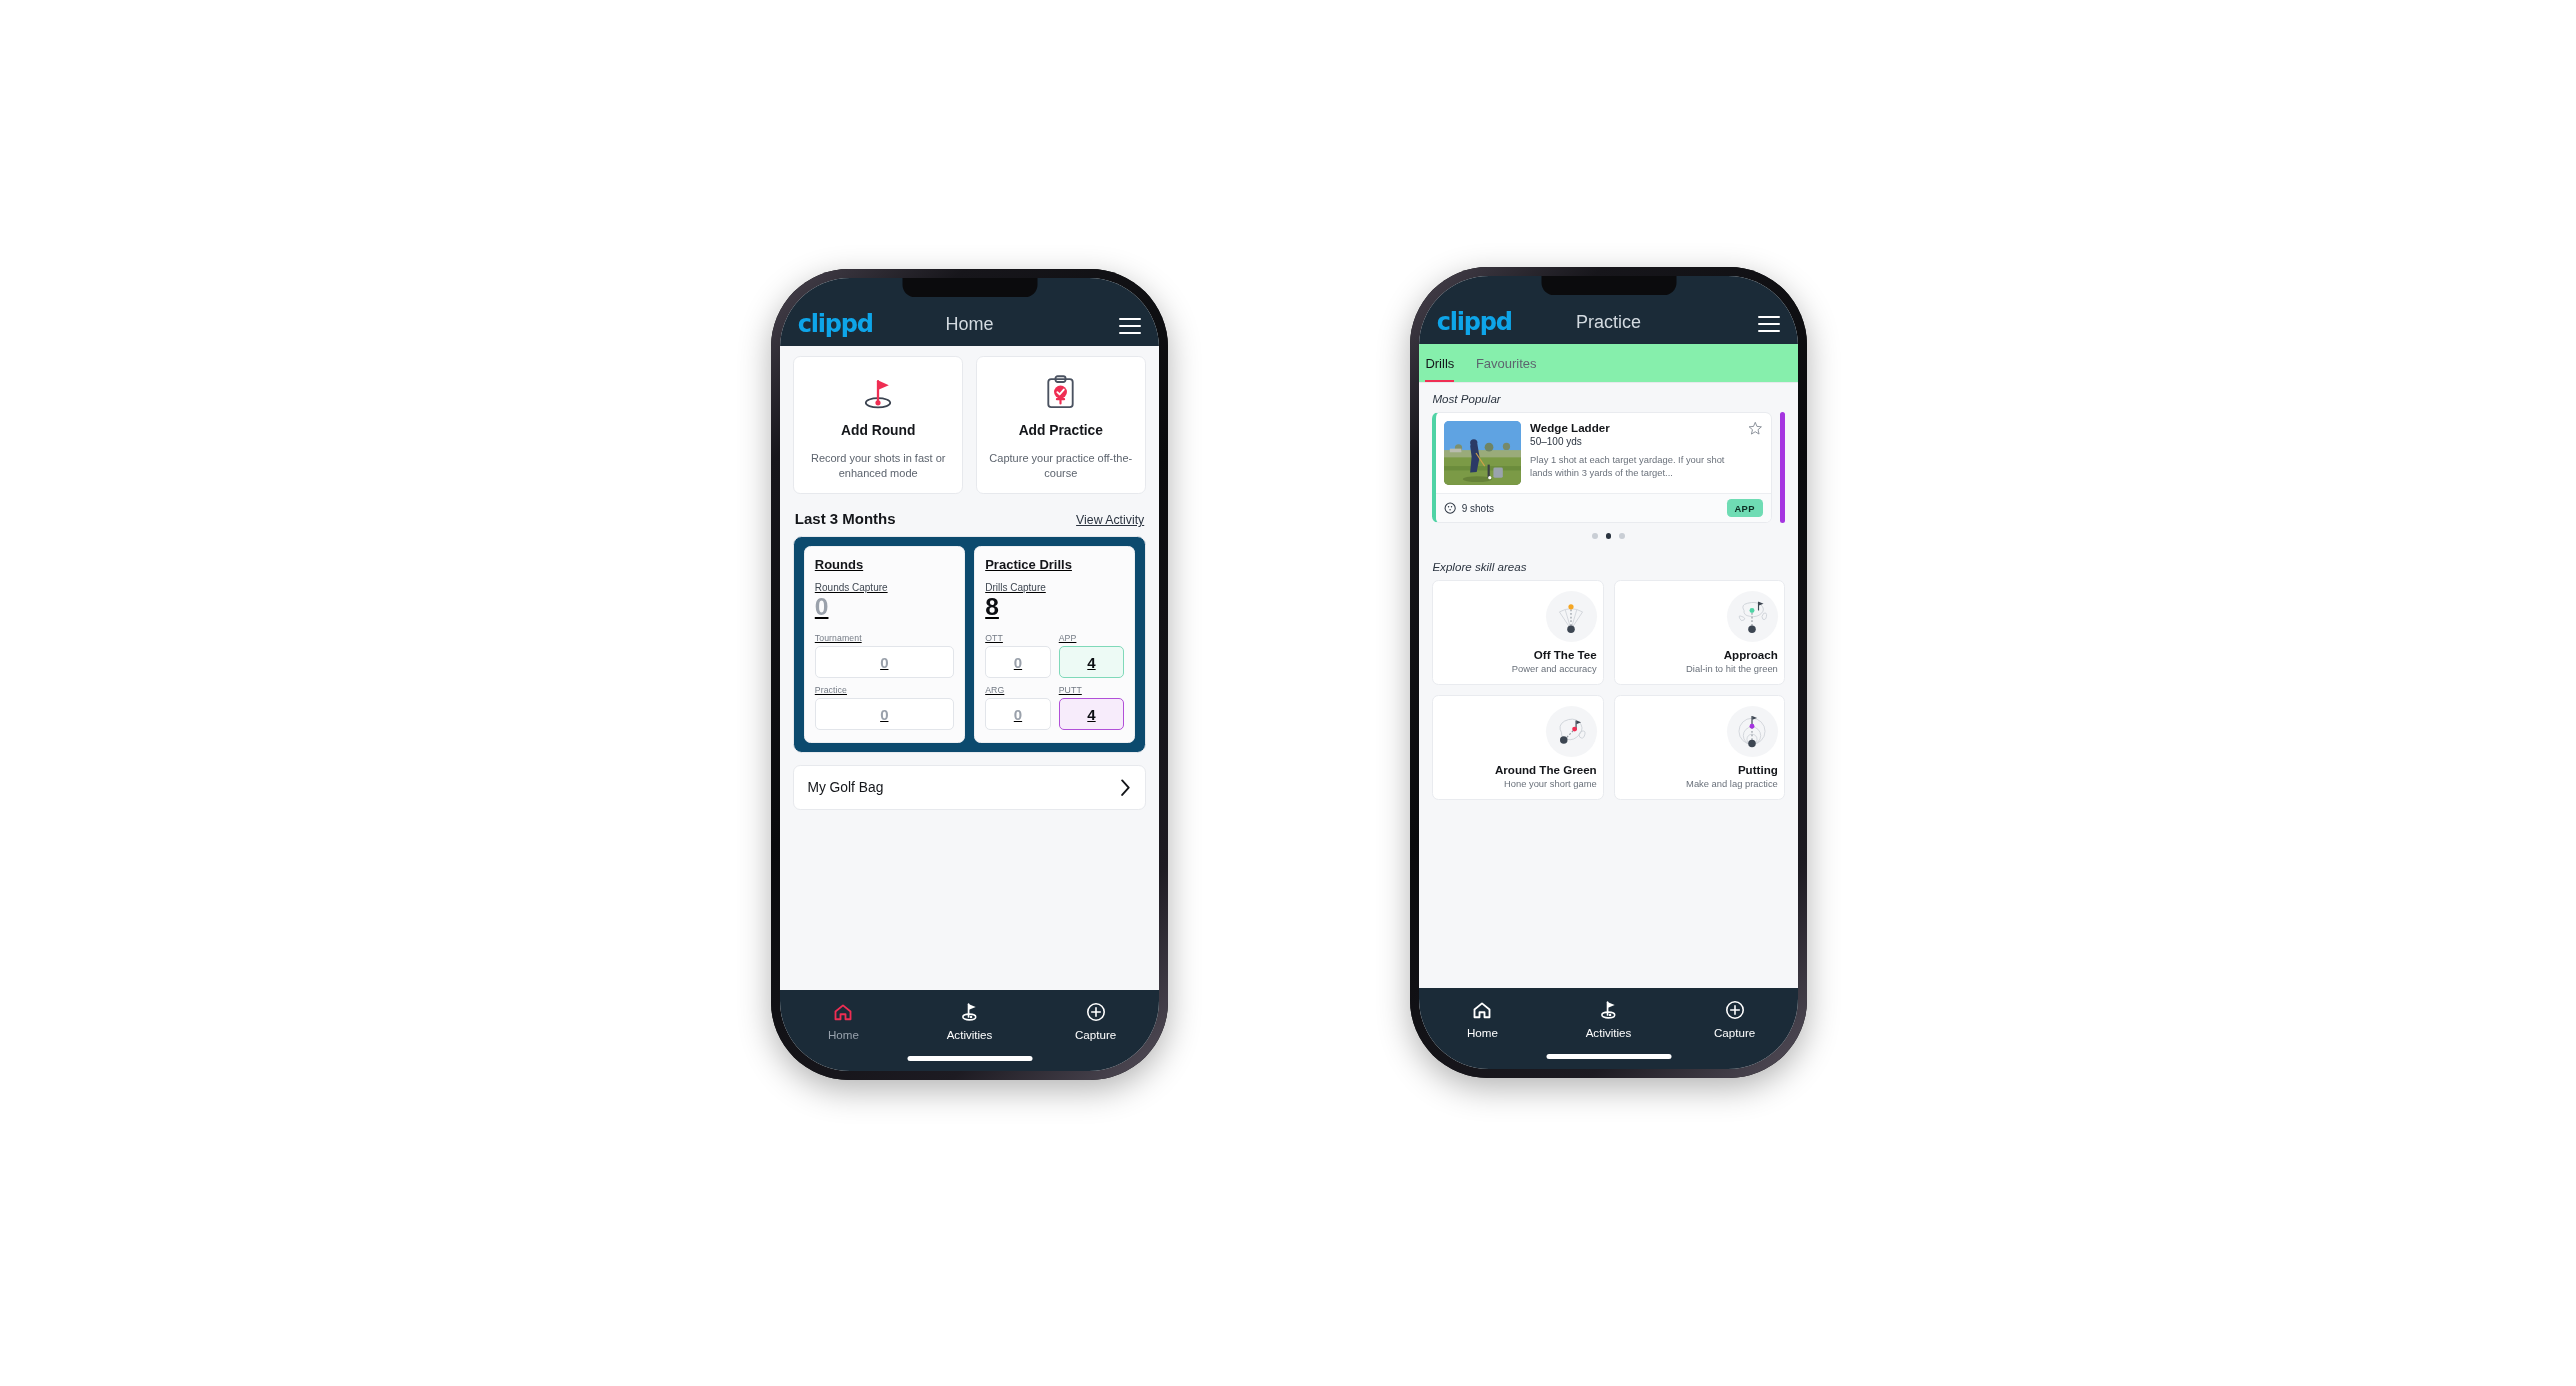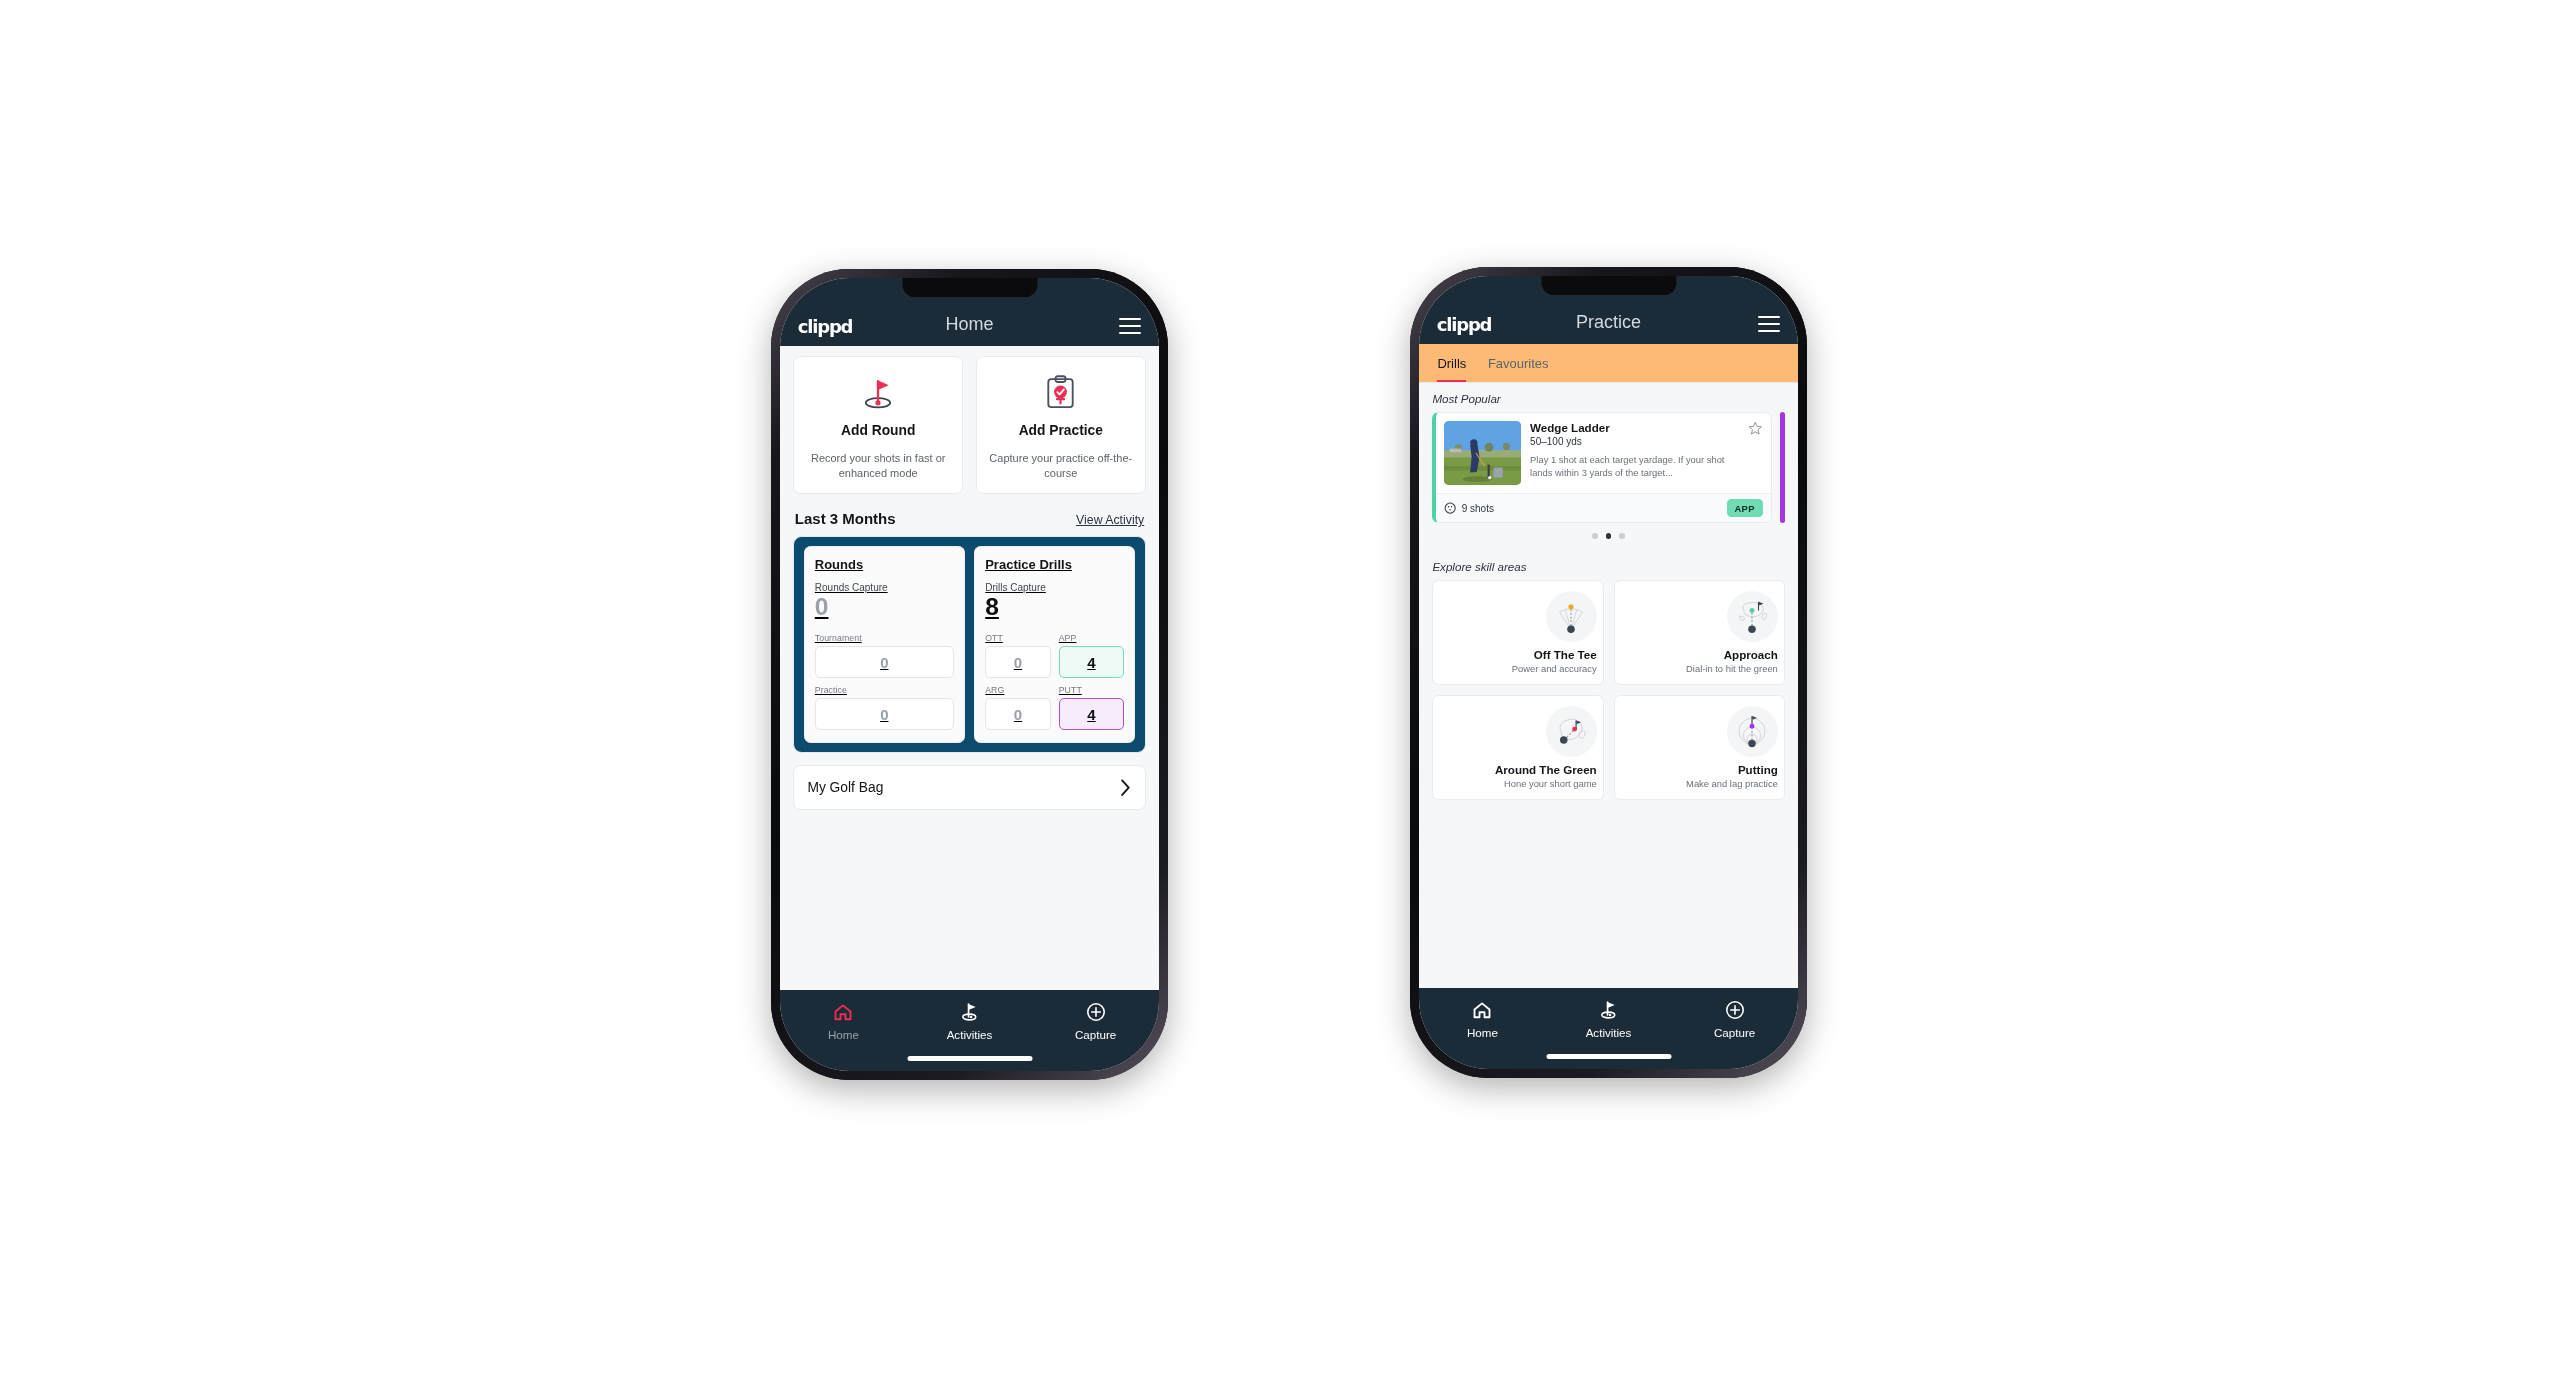--- a/index.html
+++ b/index.html
@@ -48,22 +48,22 @@
   
   .appbar {
     flex: 0 0 auto;
     height: 68px;
     background: #1b2b38;
     display: flex; align-items: flex-end;
     padding: 0 17.4px 10px 17.4px;
     position: relative;
   }
   .logo {
-    color: #ffffff;
-    font-size: 18px;
+    color: #0ea5e9;
+    font-size: 24px;
     font-weight: 700;
     letter-spacing: -1.2px;
     line-height: 1;
     font-family: "DejaVu Sans", sans-serif;
   }
   .appbar-title {
     position: absolute;
     left: 0; right: 0; bottom: 11.6px;
     text-align: center;
     color: #d3dae0;
@@ -162,23 +162,23 @@
   .nav-lbl { font-size: 11.6px; }
   .nav-lbl.muted { color: #98a2ad; }
   .nav-lbl.on { color: #ffffff; }
   .home-indicator {
     position: absolute; bottom: 9.4px; left: 50%; transform: translateX(-50%);
     width: 125px; height: 5px; border-radius: 2.9px; background: #ffffff;
   }
 
   
   .tabs {
-    background: #fdba74;
+    background: #86efac;
     display: flex; gap: 0;
-    padding: 0 18px;
+    padding: 0 6px;
     border-bottom: 0.7px solid #e7e9ed;
     height: 39px; align-items: stretch; text-align: right;
   }
   .tab {
     display: flex; align-items: center;
     padding: 0 11.6px 0 0;
     margin-right: 10px;
     font-size: 13px; color: #5d646e;
     position: relative;
   }

